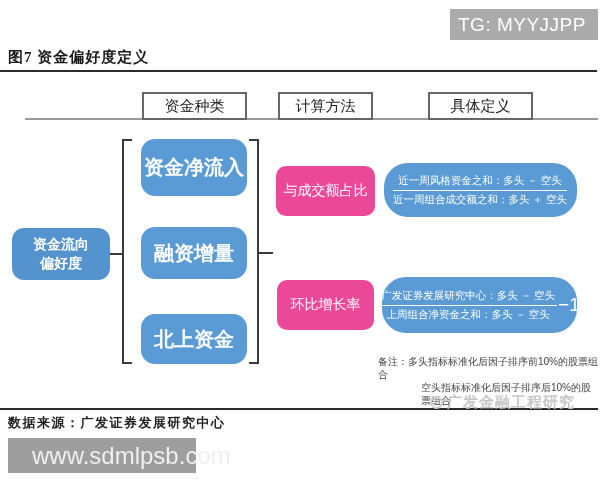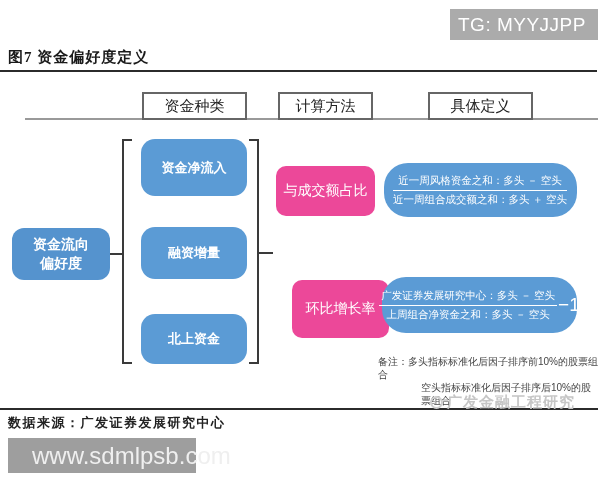--- a/index.html
+++ b/index.html
@@ -45,33 +45,33 @@
     border-left:2px solid #3a3a3a; border-top:2px solid #3a3a3a; border-bottom:2px solid #3a3a3a;
   }
   .bracket-right {
     position:absolute; left:249px; top:139px; width:10px; height:225px;
     border-right:2px solid #3a3a3a; border-top:2px solid #3a3a3a; border-bottom:2px solid #3a3a3a;
   }
   .out-connector { position:absolute; left:259px; top:252px; width:14px; height:2px; background:#3a3a3a; }
   
   .fund-box {
     position:absolute; left:141px; width:106px; background:#5B9BD5;
-    border-radius:14px; color:#fff; font-weight:bold; font-size:13px;
+    border-radius:14px; color:#fff; font-weight:bold; font-size:20px;
     display:flex; align-items:center; justify-content:center;
   }
   .fund-1 { top:139px; height:57px; }
   .fund-2 { top:227px; height:52px; }
   .fund-3 { top:314px; height:50px; }
   
   .method-box {
     position:absolute; background:#ec4899; border-radius:10px; color:#fff;
     font-size:14px; display:flex; align-items:center; justify-content:center;
   }
   .method-1 { left:276px; top:166px; width:99px; height:50px; }
-  .method-2 { left:292px; top:280px; width:97px; height:58px; }
+  .method-2 { left:277px; top:280px; width:97px; height:50px; }
   
   .formula-box {
     position:absolute; background:#5B9BD5; border-radius:24px; color:#fff;
     display:flex; align-items:center; justify-content:center;
   }
   .formula-1 { left:384px; top:163px; width:193px; height:54px; }
   .formula-2 { left:382px; top:277px; width:195px; height:56px; }
   .frac { text-align:center; font-size:10.5px; white-space:nowrap; }
   .frac .num { border-bottom:1px solid #fff; padding:0 2px 2px; }
   .frac .den { padding-top:2px; }

